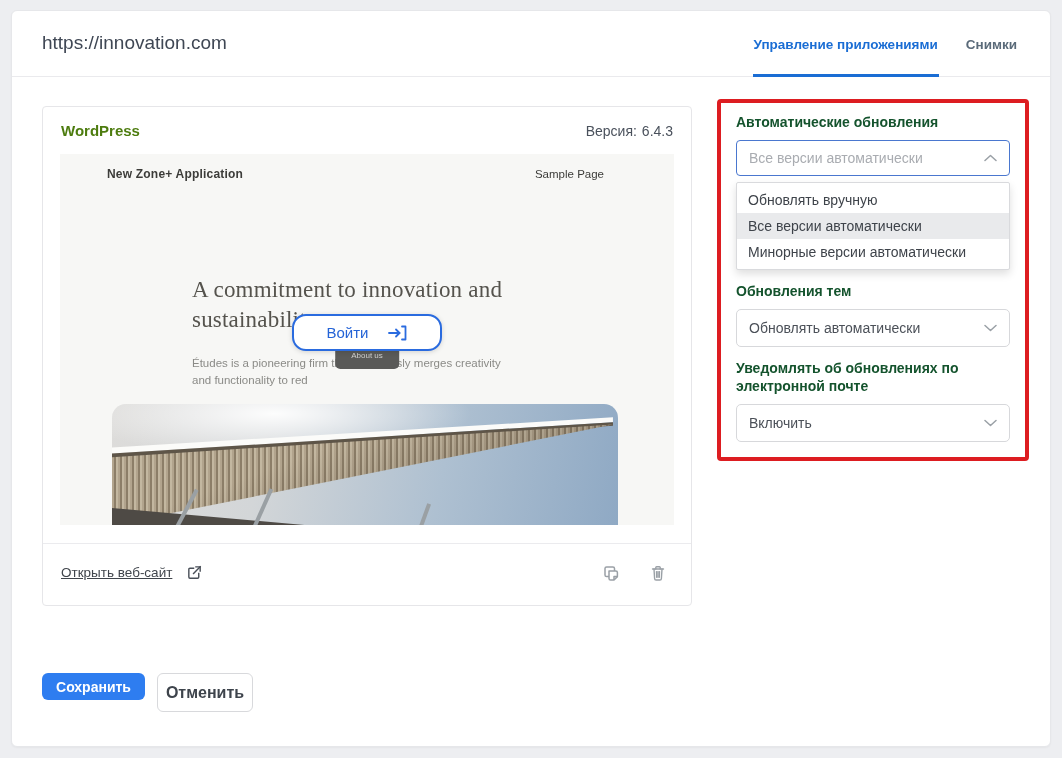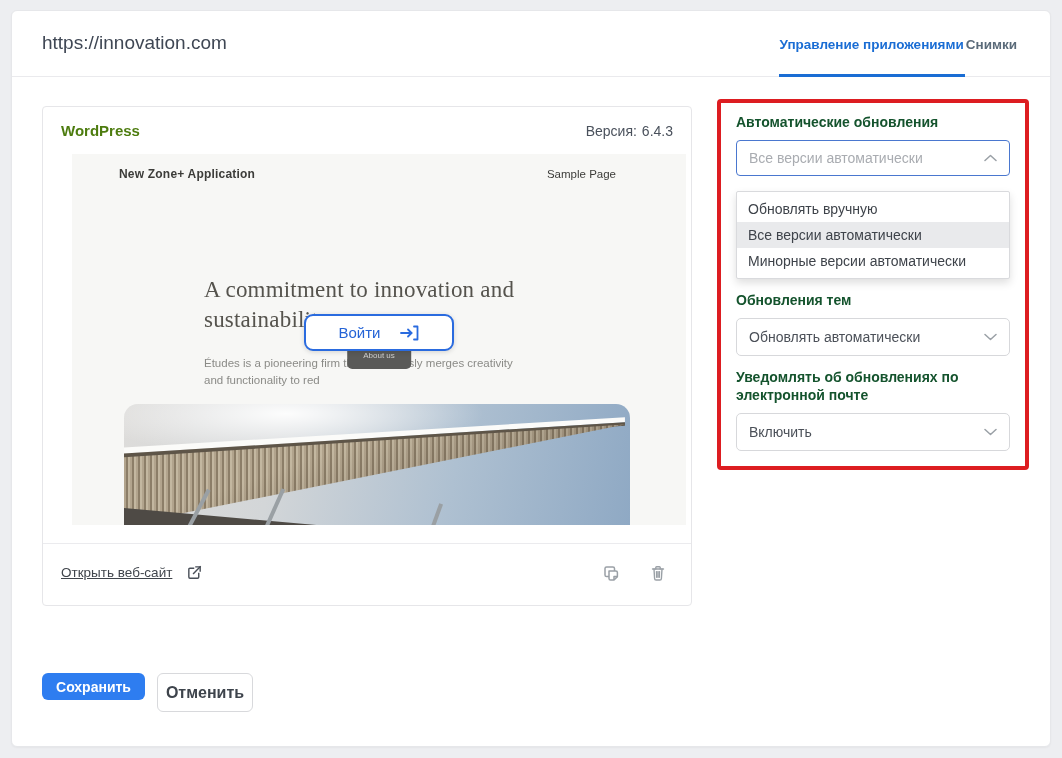--- a/index.html
+++ b/index.html
@@ -9,38 +9,38 @@
     background:#edeef1; position:relative; overflow:hidden;
   }
   .page-card {
     position:absolute; left:11px; top:10px; width:1040px; height:737px;
     background:#ffffff; border:1px solid #e6e7ea; border-radius:6px;
     box-shadow:0 1px 2px rgba(0,0,0,0.04);
   }
   
   .header { position:absolute; left:0; top:0; width:100%; height:66px; border-bottom:1px solid #eaeaed; }
   .domain { position:absolute; left:30px; top:21px; font-size:19px; color:#3f4754; }
-  .tabs { position:absolute; right:32px; top:0; height:66px; display:flex; }
+  .tabs { position:absolute; right:32px; top:0; height:66px; display:flex; gap:26px; }
   .tab { display:flex; align-items:center; font-size:13.5px; font-weight:bold; color:#5a6a79; position:relative; cursor:pointer; padding:0 1px; white-space:nowrap; }
   .tab.active { color:#1a6dd4; }
   .tab.active::after { content:""; position:absolute; left:0; right:0; bottom:0; height:3px; background:#1a6dd4; }
   
   .app-card { position:absolute; left:30px; top:95px; width:650px; height:500px; border:1px solid #e6e6e9; border-radius:4px; background:#fff; }
   .app-card-header { position:absolute; top:0; left:0; right:0; height:47px; display:flex; align-items:center; justify-content:space-between; padding:0 18px; }
   .app-title { font-size:15px; font-weight:bold; color:#4d7c0f; }
   .app-version { font-size:14px; color:#4a515c; display:flex; gap:5px; }
   
-  .preview { position:absolute; left:29px; top:47px; width:614px; height:371px; background:#f7f7f5; overflow:hidden; }
+  .preview { position:absolute; left:17px; top:47px; width:614px; height:371px; background:#f7f7f5; overflow:hidden; }
   .site-title { position:absolute; left:47px; top:13px; font-size:12px; font-weight:bold; color:#3c3c39; letter-spacing:0.2px; }
   .site-nav { position:absolute; right:70px; top:14px; font-size:11.5px; color:#3c3c39; }
   .pv-content { position:absolute; left:132px; top:80px; width:340px;margin-top:41px; }
   .pv-heading { font-family:"Liberation Serif","DejaVu Serif",serif; font-weight:normal; font-size:23px; line-height:1.3; color:#55534d; letter-spacing:0.2px; }
   .pv-paragraph { margin-top:20px; width:318px; font-size:11.5px; line-height:1.5; color:#8b8b87; }
   .about-btn { position:absolute; left:50%; transform:translateX(-50%); top:188px; background:#5a5a58; color:#cfcfcd; font-size:8px; padding:9px 16px; border-radius:5px; z-index:1; border:none; }
-  .login-btn { position:absolute; left:50%; transform:translateX(-50%); top:160px; width:150px; height:37px; background:#fff; border:2px solid #2a6bdf; border-radius:9px; display:flex; align-items:center; justify-content:center; gap:20px; color:#2463d6; font-size:15px; z-index:2; box-shadow:0 1px 5px rgba(0,0,0,0.15); cursor:pointer; }
+  .login-btn { position:absolute; left:50%; transform:translateX(-50%); top:160px; width:150px; height:37px; background:#fff; border:2px solid #2a6bdf; border-radius:14px; display:flex; align-items:center; justify-content:center; gap:20px; color:#2463d6; font-size:15px; z-index:2; box-shadow:0 1px 5px rgba(0,0,0,0.15); cursor:pointer; }
   .photo { position:absolute; left:52px; top:250px; width:506px; height:121px; border-radius:14px 14px 0 0; overflow:hidden;
     background:linear-gradient(100deg,#dddcda 0%,#d3d6d8 30%,#aec0d1 65%,#8fa9c4 100%); }
   .photo .cloud { position:absolute; inset:0; background:radial-gradient(ellipse 60% 55% at 32% 8%, rgba(255,255,255,0.95), rgba(255,255,255,0) 65%); }
   .photo .edge-light { position:absolute; inset:0; background:#fbfbf9; clip-path:polygon(0 36%, 99% 11%, 99% 15%, 0 41%); }
   .photo .edge-dark { position:absolute; inset:0; background:#5e5548; clip-path:polygon(0 41%, 99% 15%, 99% 18%, 0 45%); }
   .photo .canopy { position:absolute; inset:0;
     background:repeating-linear-gradient(90deg,#b2a48d 0 2px,#8c7e68 2px 4px,#c3b7a0 4px 6px);
     clip-path:polygon(0 44%, 99% 17%, 0 100%); }
   .photo .canopy-shade { position:absolute; inset:0; background:linear-gradient(160deg, rgba(0,0,0,0) 40%, rgba(60,50,40,0.35) 85%); clip-path:polygon(0 44%, 99% 17%, 0 100%); }
   .photo .substructure { position:absolute; inset:0; background:#4e4a45; clip-path:polygon(0 86%, 38% 100%, 0 100%); }
@@ -53,21 +53,21 @@
   .open-site { position:absolute; left:18px; top:457px; display:flex; gap:14px; align-items:center; color:#40454c; font-size:13.5px; text-decoration:underline; cursor:pointer; }
   .footer-icons { position:absolute; right:24px; top:457px; display:flex; gap:28px; }
   .icon-btn { background:none; border:none; cursor:pointer; padding:0; display:flex; align-items:center; }
   
   .settings-panel { position:absolute; left:705px; top:88px; width:312px; border:4px solid #dd1d21; border-radius:4px; background:#fff; padding:10px 15px 15px; }
   .s-label { font-size:14px; font-weight:bold; color:#14532d; margin-bottom:9px; line-height:18px; }
   .select { height:36px; border:1px solid #d7d8db; border-radius:5px; display:flex; align-items:center; justify-content:space-between; padding:0 12px; font-size:14px; color:#4b5058; background:#fff; cursor:pointer; }
   .select.open { border-color:#4a77cf; border-radius:4px; }
   .select.tall { height:38px; }
   .placeholder { color:#a9acb1; }
-  .options { border:1px solid #d9dadd; margin-top:15px; background:#fff; box-shadow:0 4px 8px rgba(0,0,0,0.13); position:relative; z-index:3; padding:4px 0; border-radius:2px; }
+  .options { border:1px solid #d9dadd; margin-top:6px; background:#fff; box-shadow:0 4px 8px rgba(0,0,0,0.13); position:relative; z-index:3; padding:4px 0; border-radius:2px; }
   .option { height:26px; line-height:26px; padding:0 11px; font-size:14px; color:#3e434a; cursor:pointer; white-space:nowrap; overflow:hidden; }
   .option.selected { background:#e9eaec; }
   .mt { margin-top:12px; }
   
   .btn-save { position:absolute; left:30px; top:662px; width:103px; height:27px; background:#2e7df0; color:#fff; border:none; border-radius:6px; font-size:14px; font-weight:bold; cursor:pointer; font-family:inherit; }
   .btn-cancel { position:absolute; left:145px; top:662px; width:96px; height:39px; background:#fff; color:#3e444c; border:1px solid #d8d9dc; border-radius:6px; font-size:16px; font-weight:bold; cursor:pointer; font-family:inherit; }
   svg { display:block; }
 </style>
 </head>
 <body>

